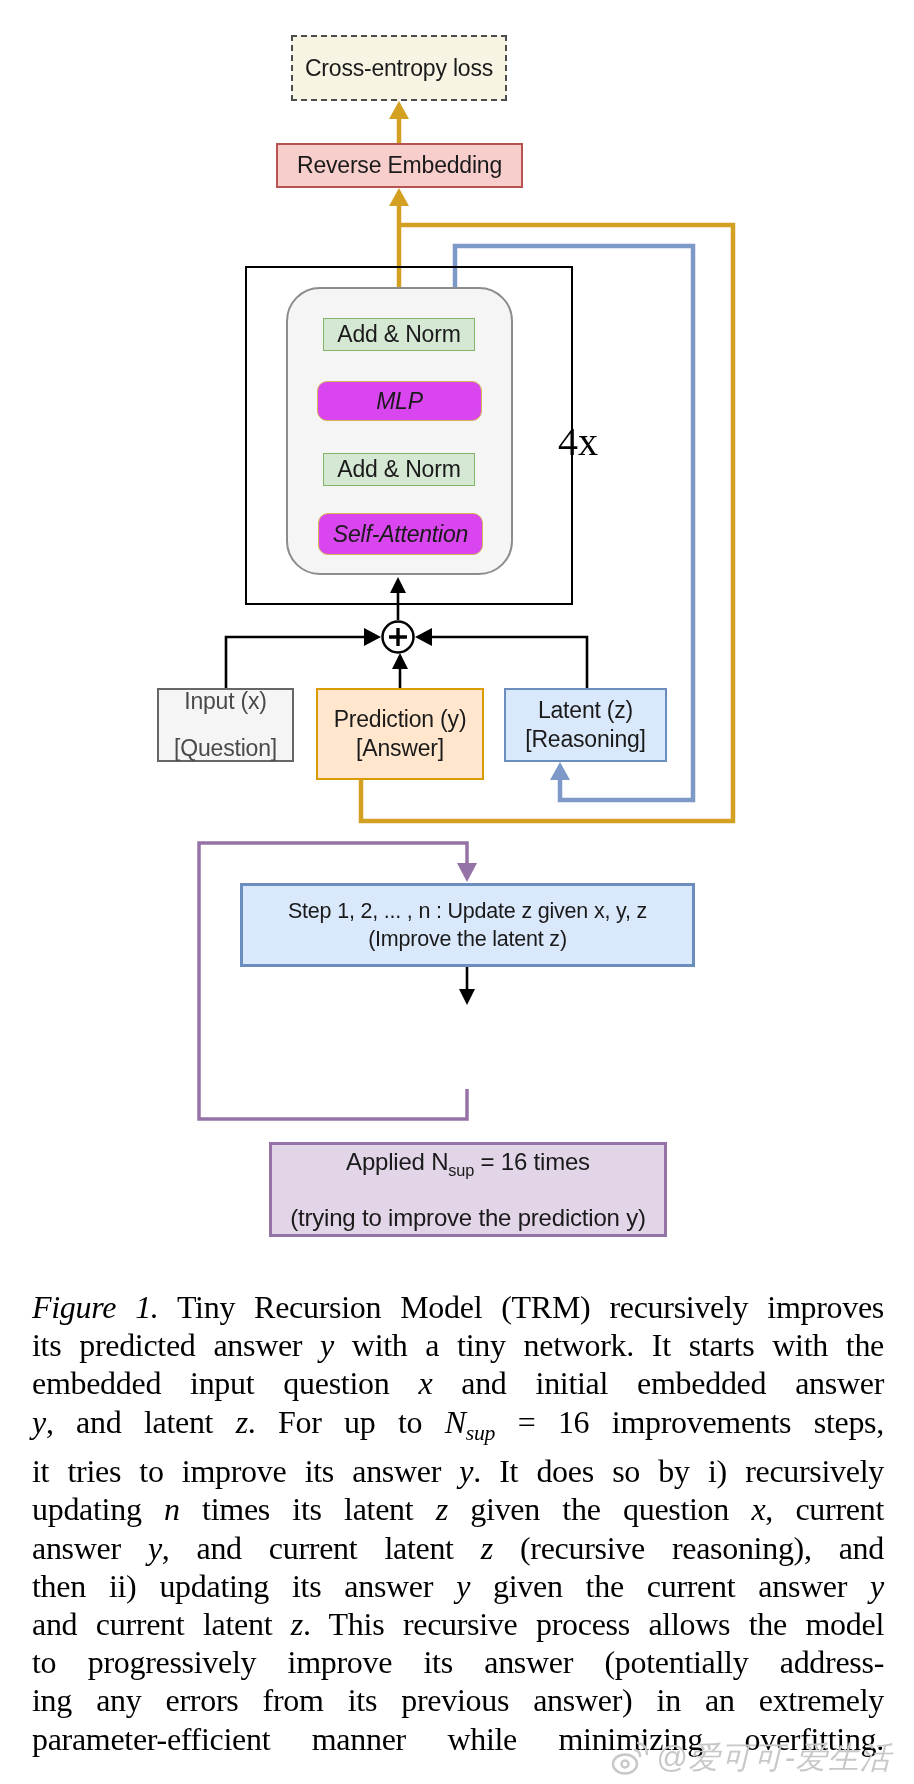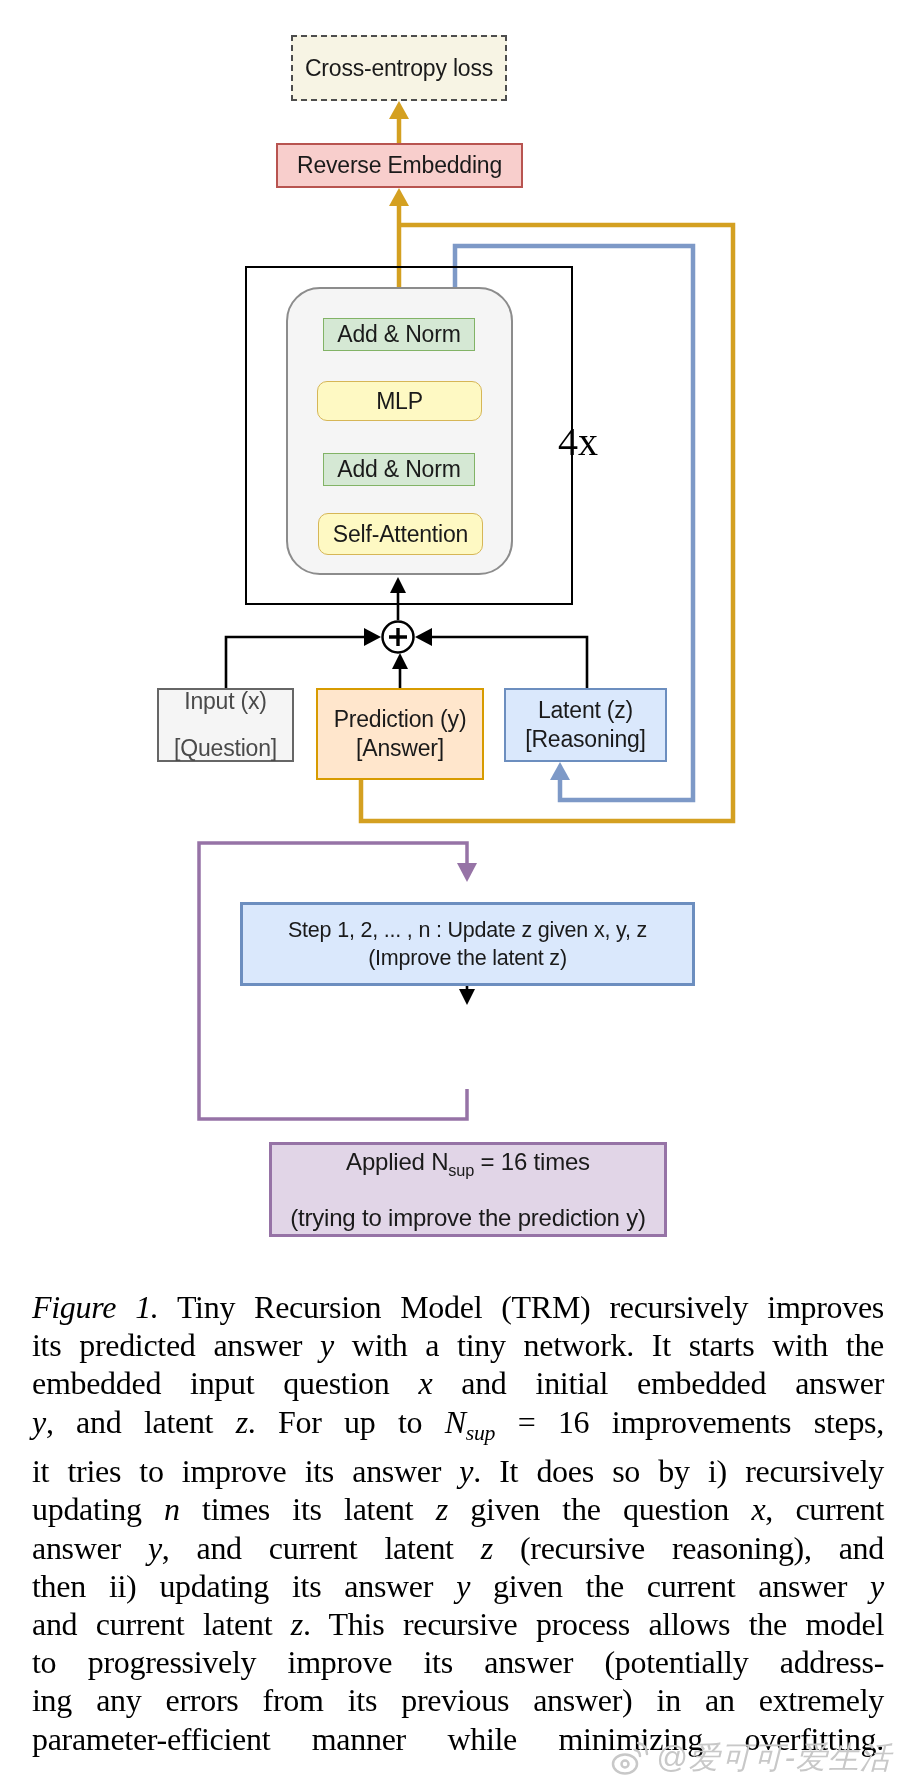--- a/index.html
+++ b/index.html
@@ -7,21 +7,21 @@
           font-family:"Liberation Sans",sans-serif;}
   #wires{position:absolute;left:0;top:0;z-index:1;}
   .box{position:absolute;z-index:2;display:flex;flex-direction:column;align-items:center;
        justify-content:center;text-align:center;box-sizing:border-box;
        font-size:23px;color:#1a1a1a;line-height:29px;letter-spacing:-0.2px;}
   .ce{background:#f7f4e4;border:2px dashed #4d4d4d;}
   .re{background:#f8cecc;border:2px solid #b85450;}
   .outer-rect{border:2.5px solid #000;background:transparent;}
   .container{background:#f5f5f5;border:2px solid #8c8c8c;border-radius:34px;}
   .greenbox{background:#d5e8d4;border:1.5px solid #82b366;}
-  .yellowbox{background:#fef9c3;border:1.5px solid #d6b656;border-radius:10px;}
+  .yellowbox{background:#d946ef;border:1.5px solid #d6b656;border-radius:10px;font-style:italic;}
   .graybox{background:#f5f5f5;border:2px solid #666666;color:#4a4a4a;gap:18px;}
   .orangebox{background:#ffe6cc;border:2px solid #d79b00;}
   .bluebox{background:#dae8fc;border:2px solid #6c8ebf;}
   .step-blue{background:#dae8fc;border:3px solid #6c8ebf;font-size:21.5px;line-height:28px;}
   .step-orange{background:#ffe6cc;border:3px solid #d5a20c;font-size:21.5px;line-height:28px;}
   .applied{background:#e1d5e7;border:3px solid #9673a6;font-size:24px;line-height:31px;gap:16px;}
   .label-4x{position:absolute;z-index:2;font-family:"Liberation Serif",serif;
             font-size:40px;color:#000;}
   sub{font-size:0.68em;}
   #caption{position:absolute;left:32px;top:1288px;width:852px;z-index:2;
@@ -122,21 +122,21 @@
   <div class="box orangebox" style="left:316px;top:688px;width:168px;height:92px;">
     <div>Prediction (y)</div>
     <div>[Answer]</div>
   </div>
 
   <div class="box bluebox" style="left:504px;top:688px;width:163px;height:74px;">
     <div>Latent (z)</div>
     <div>[Reasoning]</div>
   </div>
 
-  <div class="box step-blue" style="left:240px;top:883px;width:455px;height:84px;margin-top:19px;">
+  <div class="box step-blue" style="left:240px;top:883px;width:455px;height:84px;">
     <div>Step 1, 2, ... , n : Update z given x, y, z</div>
     <div>(Improve the latent z)</div>
   </div>
 
 
   <div class="box applied" style="left:269px;top:1142px;width:398px;height:95px;">
     <div>Applied N<sub>sup</sub> = 16 times</div>
     <div>(trying to improve the prediction y)</div>
   </div>
 

